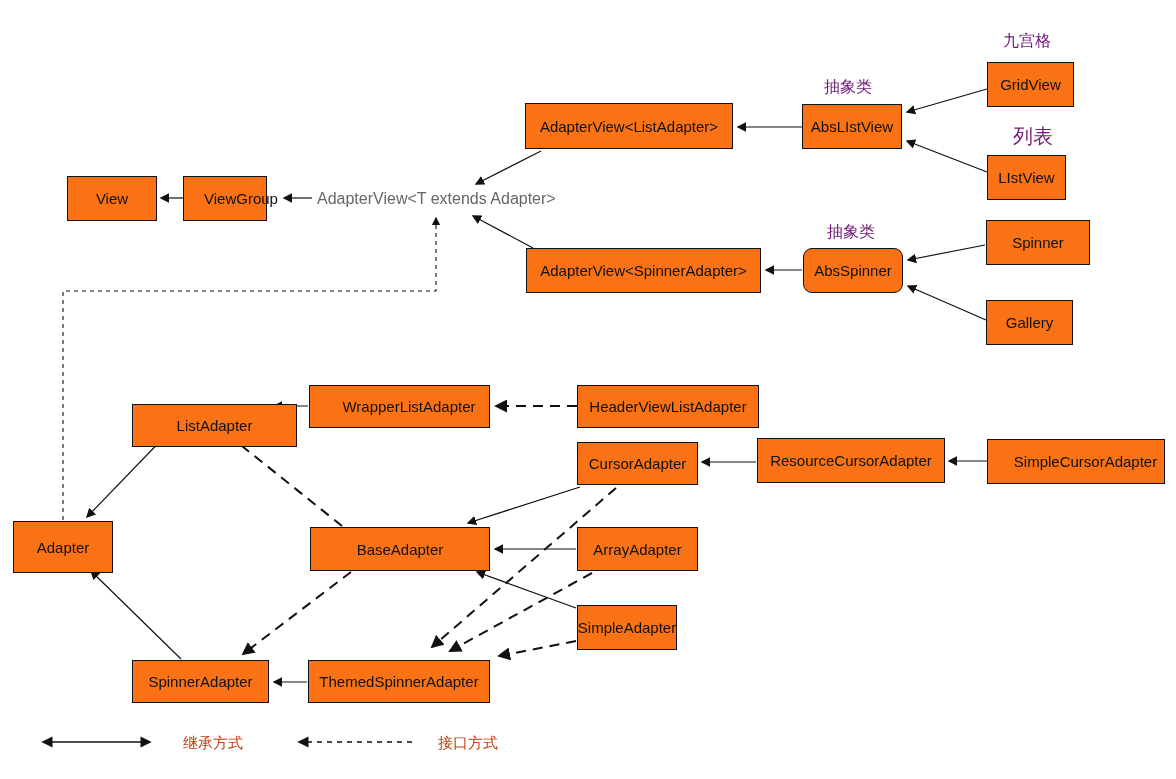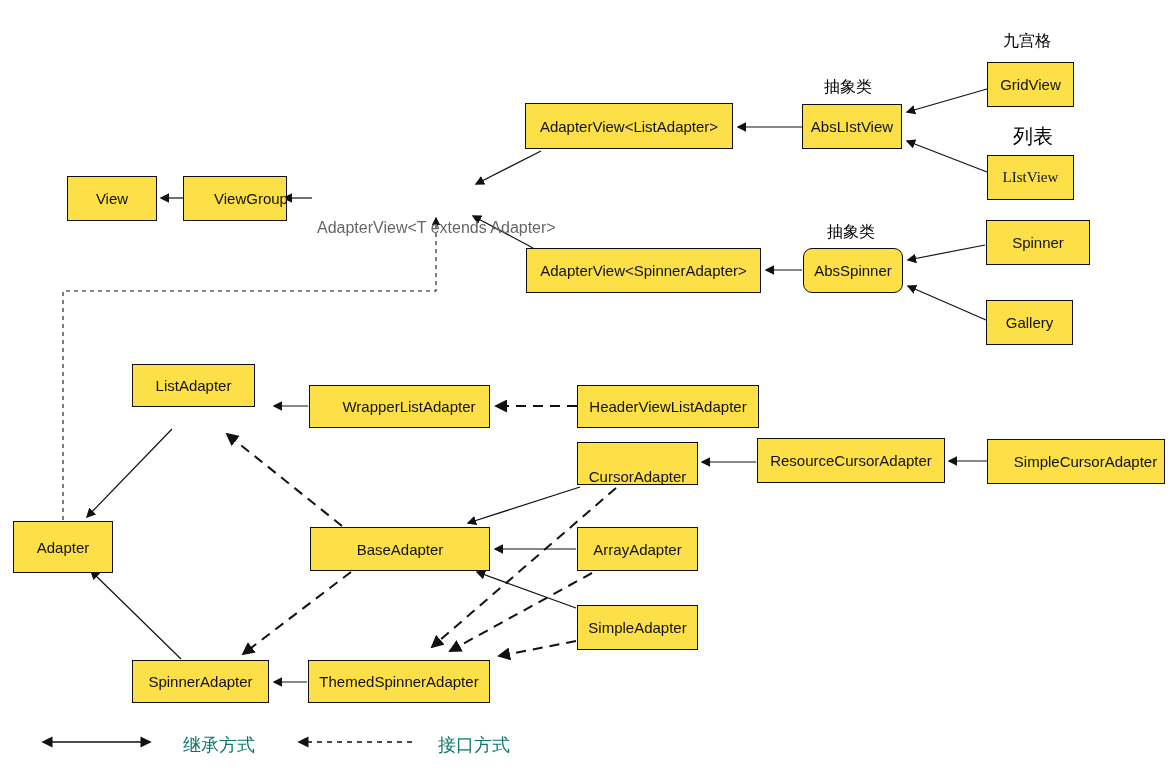--- a/index.html
+++ b/index.html
@@ -3,31 +3,31 @@
 <meta charset="utf-8">
 <style>
   html,body{margin:0;padding:0;background:#ffffff;}
   .stage{
     position:relative;width:1176px;height:779px;background:#ffffff;overflow:hidden;
     font-family:"Liberation Sans","DejaVu Sans",sans-serif;color:#111111;
   }
   .edges{position:absolute;left:0;top:0;width:1176px;height:779px;}
   .node{
     position:absolute;display:flex;align-items:center;justify-content:center;
-    border:1.4px solid #111111;background:#fde047;font-size:15px;line-height:1;
+    border:1.4px solid #111111;background:#f97316;font-size:15px;line-height:1;
     white-space:nowrap;box-sizing:border-box;
   }
   .floating-class{
-    position:absolute;font-size:16px;color:#666666;white-space:nowrap;line-height:1;margin-top:29px;
+    position:absolute;font-size:16px;color:#666666;white-space:nowrap;line-height:1;
   }
   .annotation{
-    position:absolute;font-size:15px;color:#000000;white-space:nowrap;line-height:1;
+    position:absolute;font-size:15px;color:#701a75;white-space:nowrap;line-height:1;
   }
   .legend-label{
-    position:absolute;font-size:18px;color:#0f766e;white-space:nowrap;line-height:1;font-family:Liberation Serif, serif;
+    position:absolute;font-size:15px;color:#c2410c;white-space:nowrap;line-height:1;font-family:Liberation Serif, serif;
   }
 </style>
 </head>
 <body>
 
 <div class="stage">
 
   <svg class="edges" viewBox="0 0 1176 779" xmlns="http://www.w3.org/2000/svg">
     <defs>
       <marker id="arrS" viewBox="0 0 10 10" refX="8.5" refY="5" markerWidth="8" markerHeight="8" orient="auto-start-reverse">
@@ -71,77 +71,77 @@
 
     <polyline points="63,520 63,291 436,291 436,218" fill="none" stroke="#111111" stroke-width="1.1" stroke-dasharray="4 4" marker-end="url(#arrS)"></polyline>
 
     <line x1="43" y1="742" x2="150" y2="742" stroke="#111111" stroke-width="1.4" marker-start="url(#arrS)" marker-end="url(#arrS)"></line>
     <line x1="412" y1="742" x2="299" y2="742" stroke="#111111" stroke-width="1.4" stroke-dasharray="5 5" marker-end="url(#arrS)"></line>
   </svg>
 
   <div class="node" style="left:67px;top:176px;width:90px;height:45px;">
       <span>View</span>
     </div>
-  <div class="node" style="left:183px;top:176px;width:104px;height:45px;padding-left:32px;">
+  <div class="node" style="left:183px;top:176px;width:84px;height:45px;padding-left:32px;">
       <span>ViewGroup</span>
     </div>
   <div class="node" style="left:525px;top:103px;width:208px;height:46px;">
       <span>AdapterView&lt;ListAdapter&gt;</span>
     </div>
   <div class="node" style="left:802px;top:104px;width:100px;height:45px;">
       <span>AbsLIstView</span>
     </div>
   <div class="node" style="left:987px;top:62px;width:87px;height:45px;">
       <span>GridView</span>
     </div>
-  <div class="node" style="left:987px;top:155px;width:87px;height:45px;font-family:Liberation Serif, serif;">
+  <div class="node" style="left:987px;top:155px;width:79px;height:45px;">
       <span>LIstView</span>
     </div>
   <div class="node" style="left:526px;top:248px;width:235px;height:45px;">
       <span>AdapterView&lt;SpinnerAdapter&gt;</span>
     </div>
   <div class="node" style="left:803px;top:248px;width:100px;height:45px;border-radius:9px;">
       <span>AbsSpinner</span>
     </div>
   <div class="node" style="left:986px;top:220px;width:104px;height:45px;">
       <span>Spinner</span>
     </div>
   <div class="node" style="left:986px;top:300px;width:87px;height:45px;">
       <span>Gallery</span>
     </div>
 
-  <div class="node" style="left:132px;top:364px;width:123px;height:43px;">
+  <div class="node" style="left:132px;top:404px;width:165px;height:43px;">
       <span>ListAdapter</span>
     </div>
   <div class="node" style="left:309px;top:385px;width:181px;height:43px;padding-left:19px;">
       <span>WrapperListAdapter</span>
     </div>
   <div class="node" style="left:577px;top:385px;width:182px;height:43px;">
       <span>HeaderViewListAdapter</span>
     </div>
-  <div class="node" style="left:577px;top:442px;width:121px;height:43px;align-items:flex-end;">
+  <div class="node" style="left:577px;top:442px;width:121px;height:43px;">
       <span>CursorAdapter</span>
     </div>
   <div class="node" style="left:757px;top:438px;width:188px;height:45px;">
       <span>ResourceCursorAdapter</span>
     </div>
   <div class="node" style="left:987px;top:439px;width:178px;height:45px;padding-left:19px;">
       <span>SimpleCursorAdapter</span>
     </div>
 
   <div class="node" style="left:13px;top:521px;width:100px;height:52px;">
       <span>Adapter</span>
     </div>
   <div class="node" style="left:310px;top:527px;width:180px;height:44px;">
       <span>BaseAdapter</span>
     </div>
   <div class="node" style="left:577px;top:527px;width:121px;height:44px;">
       <span>ArrayAdapter</span>
     </div>
-  <div class="node" style="left:577px;top:605px;width:121px;height:45px;">
+  <div class="node" style="left:577px;top:605px;width:100px;height:45px;">
       <span>SimpleAdapter</span>
     </div>
   <div class="node" style="left:132px;top:660px;width:137px;height:43px;">
       <span>SpinnerAdapter</span>
     </div>
   <div class="node" style="left:308px;top:660px;width:182px;height:43px;">
       <span>ThemedSpinnerAdapter</span>
     </div>
 
   <div class="floating-class" style="left:317px;top:191px;">AdapterView&lt;T extends Adapter&gt;</div>

